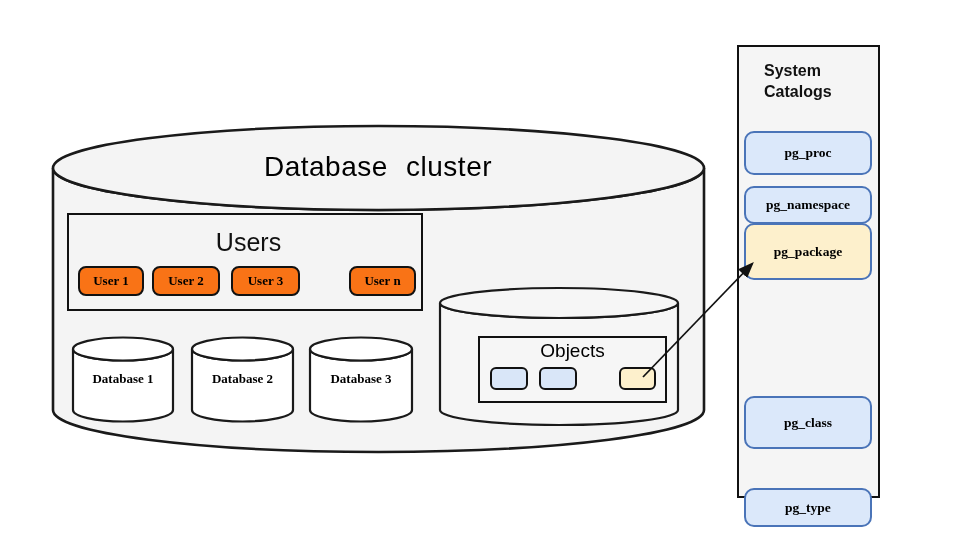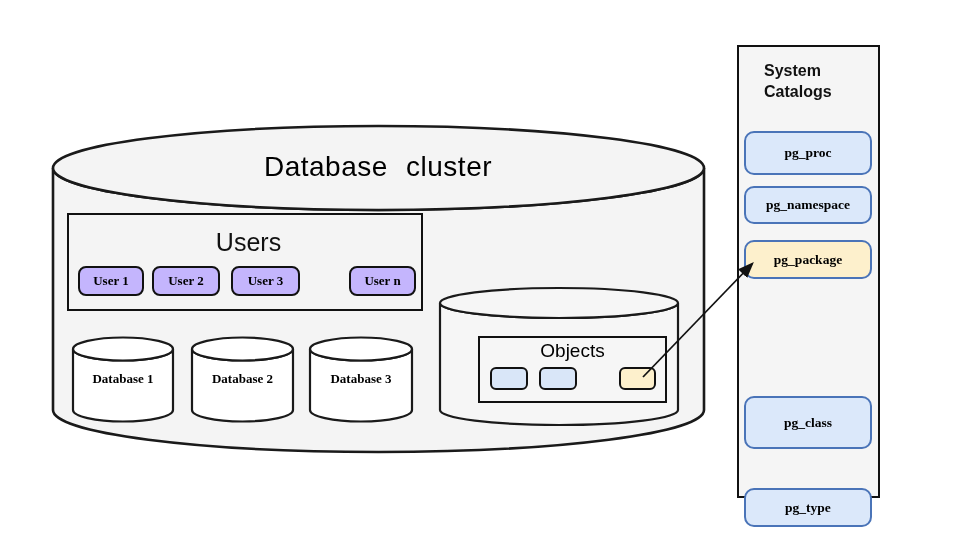--- a/index.html
+++ b/index.html
@@ -17,21 +17,21 @@
     font-size:28px; color:#000; letter-spacing:0.5px; word-spacing:10px;
   }
   .users-box { left:67px; top:213px; width:356px; height:98px; border:2.5px solid #111; }
   .users-title { left:67px; top:228px; width:356px; text-align:center; font-size:25px; color:#111;padding-left:7px; }
 
   .pill {
     display:flex; align-items:center; justify-content:center;
     font-family:"Liberation Serif", serif; font-weight:bold; color:#000;
   }
   .user-btn {
-    height:30px; top:266px; background:#c4b5fd; border:2px solid #111;
+    height:30px; top:266px; background:#f97316; border:2px solid #111;
     border-radius:8px; font-size:13px;
   }
   .db-label {
     font-family:"Liberation Serif", serif; font-weight:bold; font-size:13px;
     color:#000; top:371px; text-align:center;
   }
   .objects-box { left:478px; top:336px; width:189px; height:67px; border:2.5px solid #111; }
   .objects-title { left:478px; top:340px; width:189px; text-align:center; font-size:19px; color:#000000; }
   .obj-rect { top:367px; height:23px; border:2px solid #111; border-radius:6px; }
   .obj-blue { background:#d9e6f8; }
@@ -106,21 +106,21 @@
   <div class="abs obj-rect obj-yellow" style="left:619px;width:37px;"></div>
 
   <div class="abs catalog-panel"></div>
   <div class="abs pill cat-btn" style="top:131px;height:44px;">
       <span>pg_proc</span>
     </div>
   <div class="abs catalog-title">System Catalogs</div>
   <div class="abs pill cat-btn" style="top:186px;height:38px;">
       <span>pg_namespace</span>
     </div>
-  <div class="abs pill cat-btn cat-highlight" style="top:240px;height:39px;text-align:right;">
+  <div class="abs pill cat-btn cat-highlight" style="top:223px;height:57px;text-align:right;">
       <span>pg_package</span>
     </div>
   <div class="abs pill cat-btn" style="top:396px;height:53px;text-align:center;">
       <span>pg_class</span>
     </div>
   <div class="abs pill cat-btn" style="top:443px;height:39px;margin-top:45px;">
       <span>pg_type</span>
     </div>
 
   <svg class="layer arrow-layer" viewBox="0 0 960 540">

